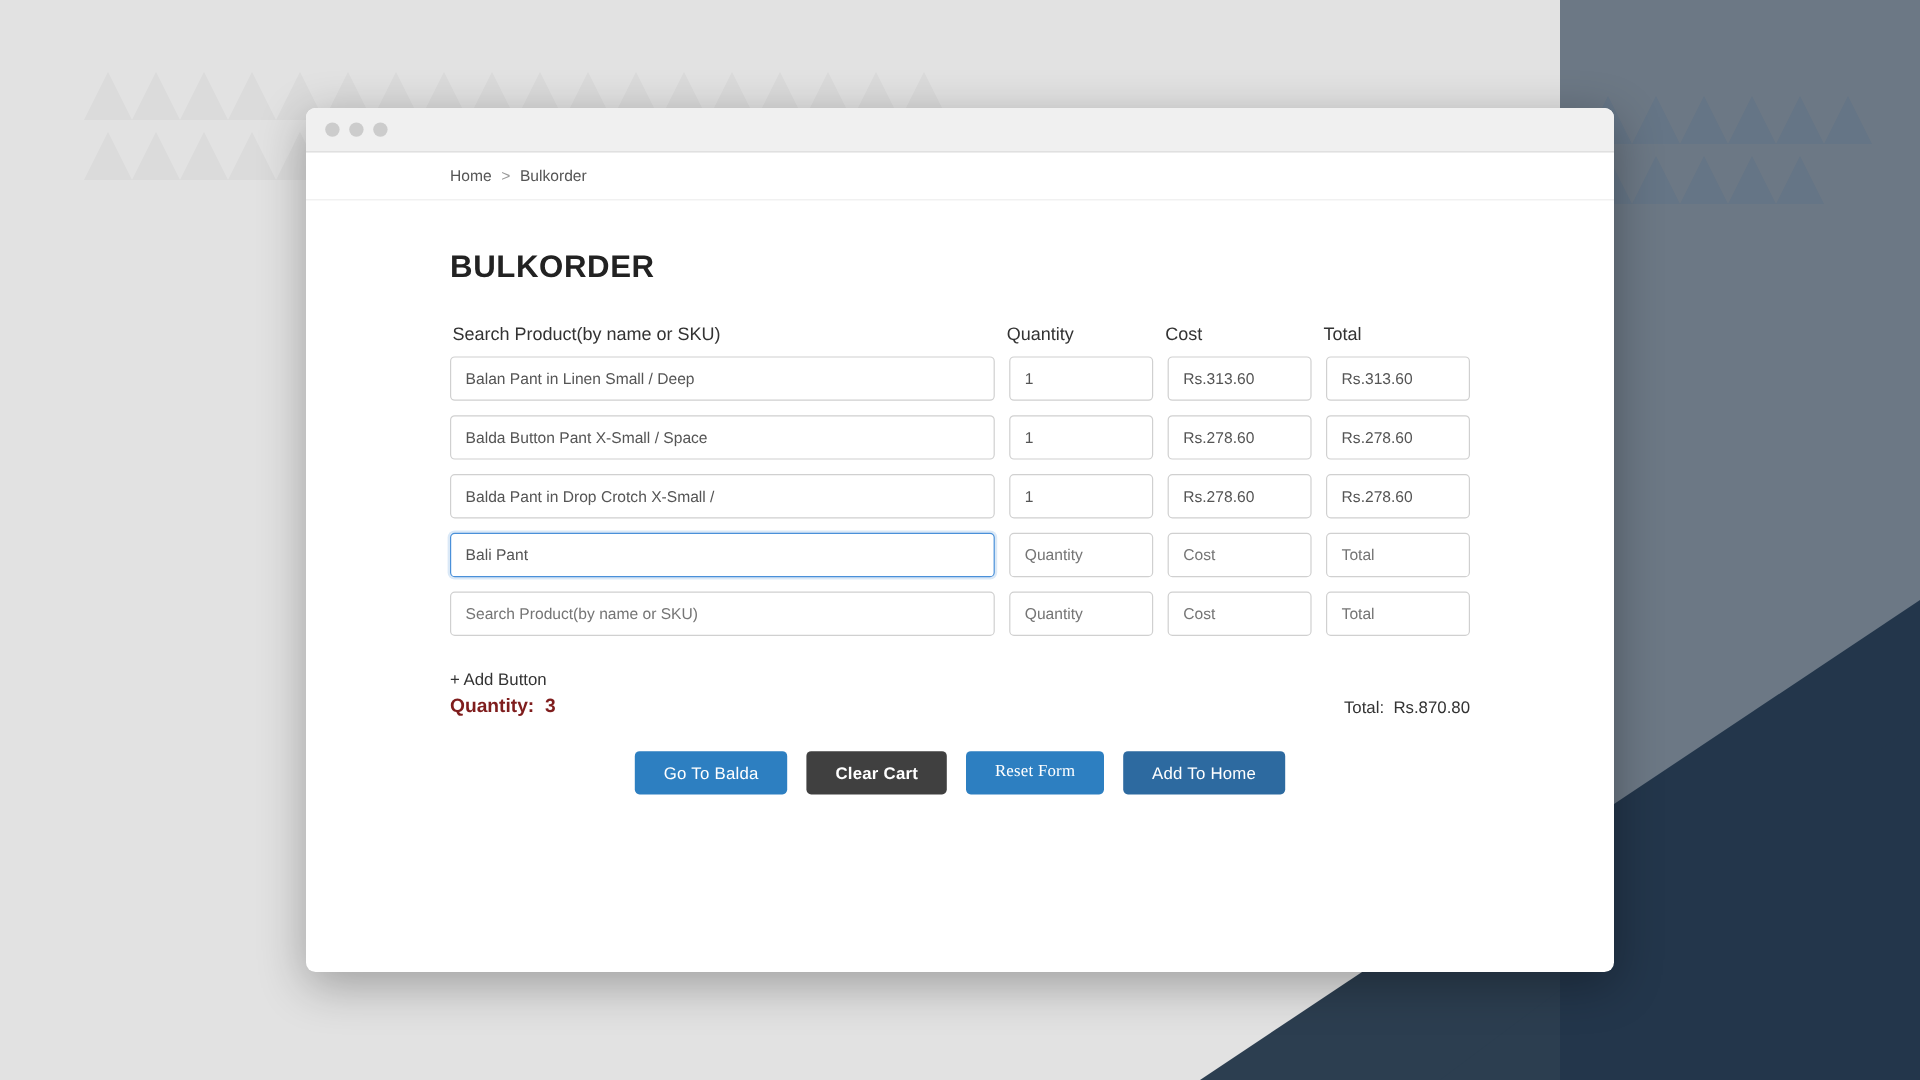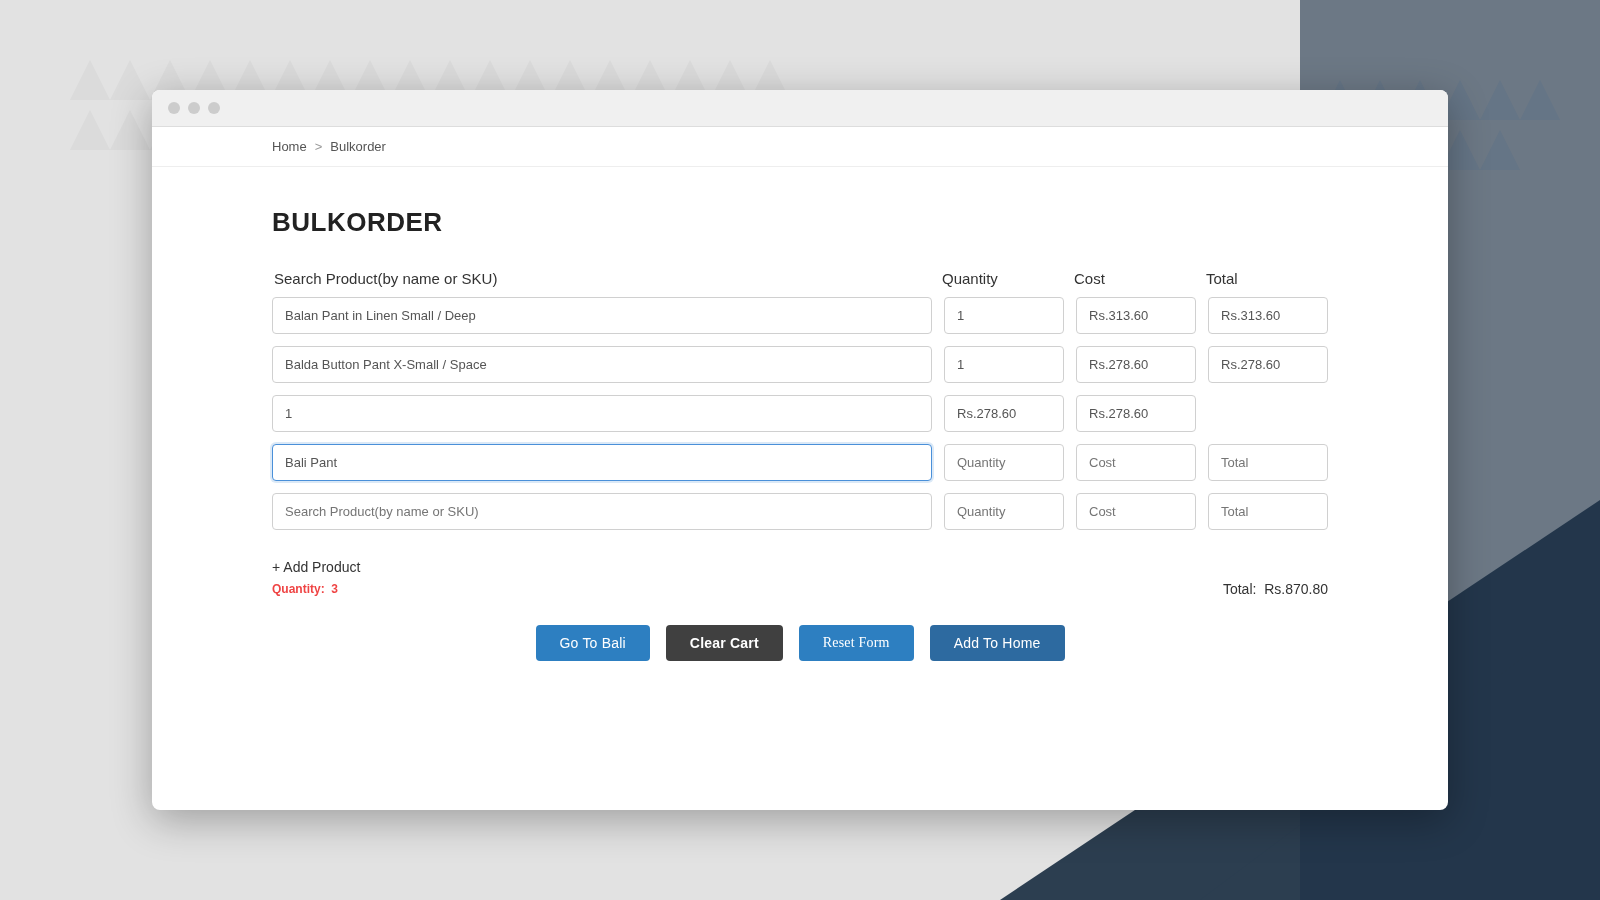--- a/index.html
+++ b/index.html
@@ -13,21 +13,21 @@
       position: relative;
       display: flex;
       align-items: center;
       justify-content: center;
     }
 
     
     .browser-window {
       position: relative;
       z-index: 10;
-      width: 1296px;
+      width: 1090px;
       min-height: 720px;
       background: #fff;
       border-radius: 8px;
       box-shadow: 0 10px 40px rgba(0,0,0,0.3);
       overflow: hidden;
       display: flex;
       flex-direction: column;
     }
 
     
@@ -156,22 +156,22 @@
       display: inline-block;
     }
 
     .quantity-total-row {
       display: flex;
       justify-content: space-between;
       align-items: center;
     }
 
     .quantity-label {
-      font-size: 12px;
-      color: #ef4444;
+      font-size: 16px;
+      color: #7f1d1d;
     }
 
     .quantity-label span {
       font-weight: 600;
     }
 
     .total-label {
       font-size: 14px;
       color: #333;
       font-weight: 400;
@@ -307,20 +307,21 @@
         </div>
 
         <div class="table-row">
           <input type="text" class="field-input value-style" value="Balda Button Pant X-Small / Space" style="">
           <input type="text" class="field-input value-style" value="1" style="">
           <input type="text" class="field-input value-style" value="Rs.278.60" style="">
           <input type="text" class="field-input value-style" value="Rs.278.60" style="">
         </div>
 
         <div class="table-row">
+          <input type="text" class="field-input value-style" value="Balda Pant in Drop Crotch X-Small /" style="">
           <input type="text" class="field-input value-style" value="1" style="">
           <input type="text" class="field-input value-style" value="Rs.278.60" style="">
           <input type="text" class="field-input value-style" value="Rs.278.60" style="">
         </div>
 
         <div class="table-row">
           <input type="text" class="field-input active-row" value="Bali Pant" style="">
           <input type="text" class="field-input placeholder-style" placeholder="Quantity" style="">
           <input type="text" class="field-input placeholder-style" placeholder="Cost" style="">
           <input type="text" class="field-input placeholder-style" placeholder="Total" style="">
@@ -331,35 +332,35 @@
           <input type="text" class="field-input placeholder-style" placeholder="Quantity" style="">
           <input type="text" class="field-input placeholder-style" placeholder="Cost" style="">
           <input type="text" class="field-input placeholder-style" placeholder="Total" style="">
         </div>
 
       </div>
     </div>
 
     <div class="summary-section">
       <div>
-        <span class="add-product-link">+ Add Product</span>
+        <span class="add-product-link">+ Add Button</span>
       </div>
       <div class="quantity-total-row">
         <div class="quantity-label">
           <span>Quantity:</span>
           &nbsp;<span>3</span>
         </div>
         <div class="total-label">
           <span>Total:</span>
           &nbsp;<span>Rs.870.80</span>
         </div>
       </div>
     </div>
 
     <div class="buttons-row">
-      <button class="btn btn-go-to-cart">Go To Bali</button>
+      <button class="btn btn-go-to-cart">Go To Balda</button>
       <button class="btn btn-clear-cart">Clear Cart</button>
       <button class="btn btn-reset-form">Reset Form</button>
       <button class="btn btn-add-to-cart">Add To Home</button>
     </div>
 
   </div>
 </div>
 
 </body></html>

